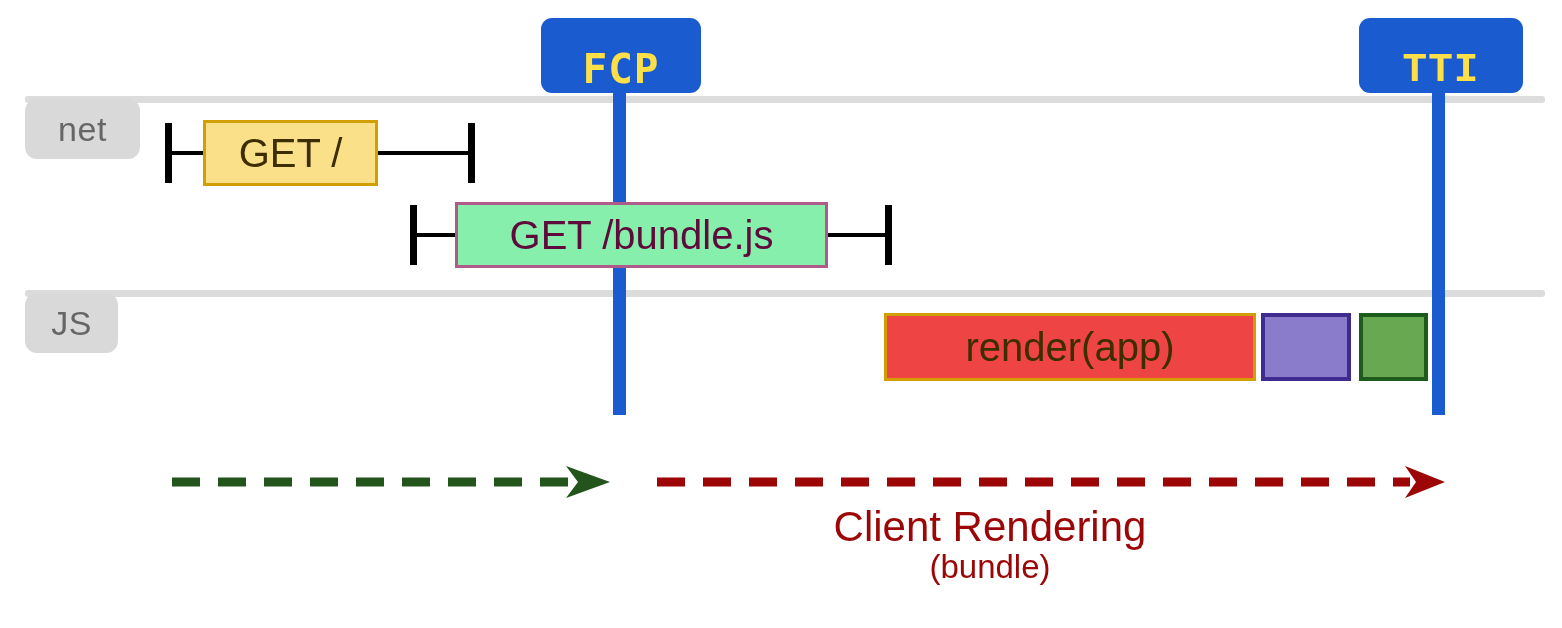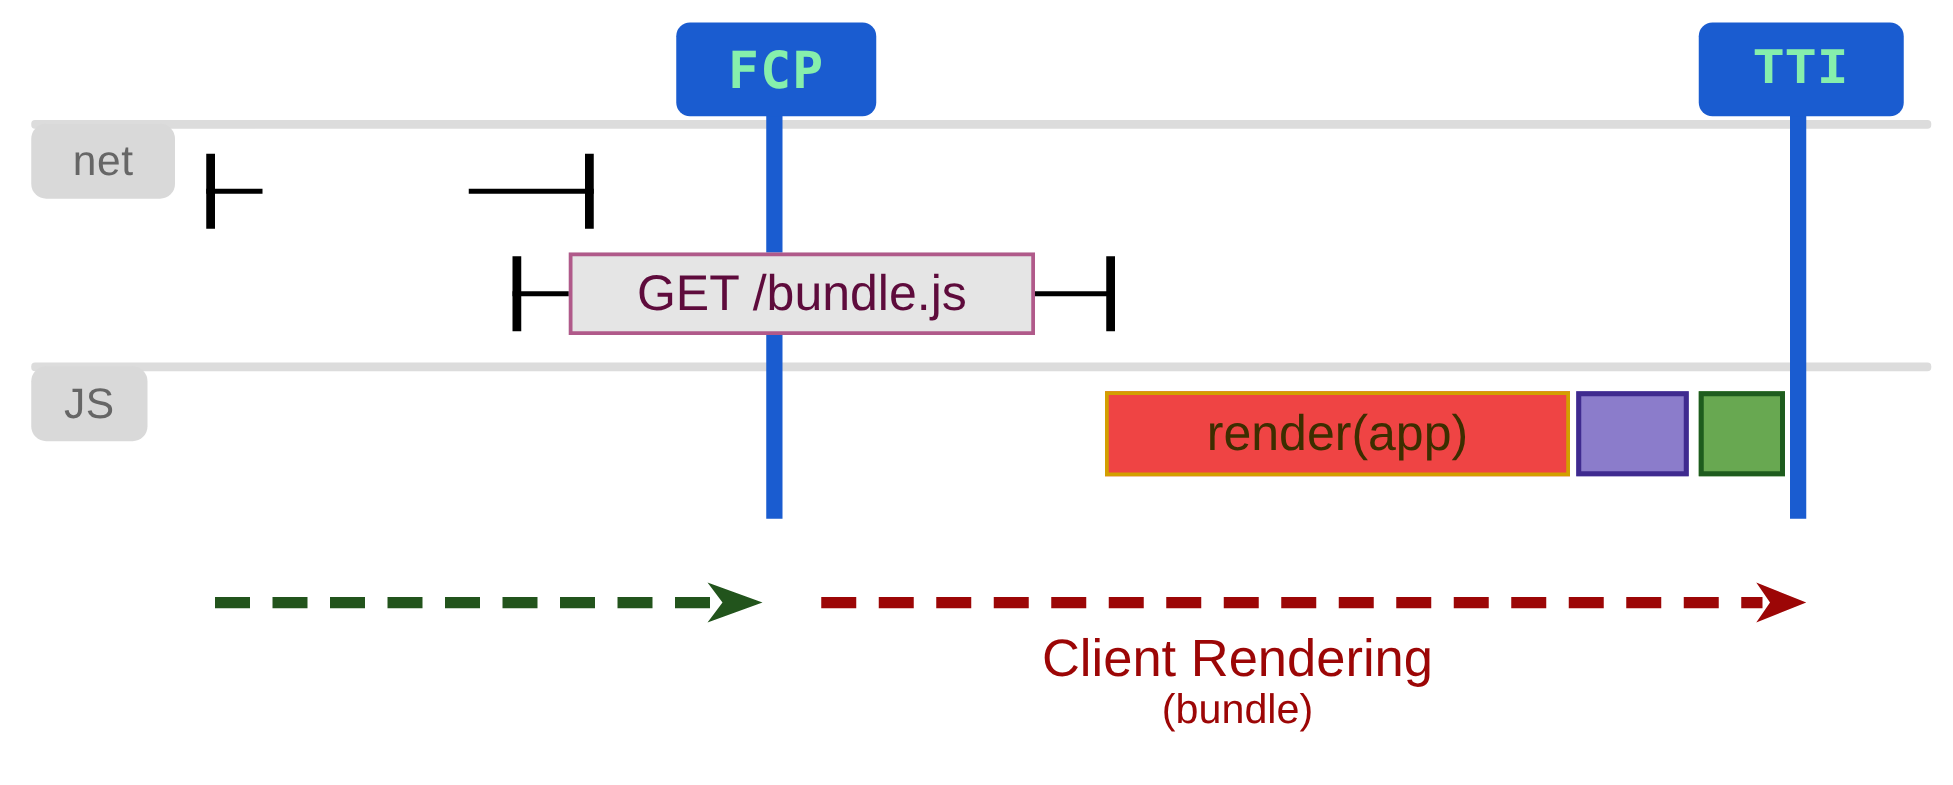--- a/index.html
+++ b/index.html
@@ -72,23 +72,23 @@
   .milestone-line {
     position: absolute;
     background: #1a5cd0;
     width: 13px;
   }
   .milestone-flag {
     position: absolute;
     background: #1a5cd0;
     border-radius: 11px;
     display: flex;
-    align-items: center;
+    align-items: flex-end;
     justify-content: center;
-    color: #86efac;
+    color: #fde047;
     font-family: "DejaVu Sans Mono", monospace;
     font-weight: bold;
     font-size: 41px;
     letter-spacing: 1px;
   }
 
   
   .phase-arrow { position: absolute; }
   .phase-caption {
     position: absolute;
@@ -113,29 +113,33 @@
 
   <div class="track-chip z-chip" style="left:25px; top:99px; width:115px; height:60px;">
     <span>net</span>
   </div>
 
   <div class="netbar-wrap" style="left:165px; top:120px; width:310px; height:66px;">
     <div class="whisker-cap" style="left:0px; height:60px;"></div>
     <div class="whisker-line" style="left:0px; width:45px;"></div>
     <div class="whisker-line" style="left:210px; width:100px;"></div>
     <div class="whisker-cap" style="left:303px; height:60px;"></div>
+    <div class="bar-box z-bar" style="left:38px; top:0px; width:175px; height:66px;
+                background:#fbe08a; border:3px solid #d39f00;">
+      <span class="bar-label" style="color:#3d2e00;">GET /</span>
+    </div>
   </div>
 
   <div class="netbar-wrap" style="left:410px; top:202px; width:482px; height:66px;">
     <div class="whisker-cap" style="left:0px; height:60px;"></div>
     <div class="whisker-line" style="left:0px; width:48px;"></div>
     <div class="whisker-line" style="left:415px; width:65px;"></div>
     <div class="whisker-cap" style="left:475px; height:60px;"></div>
     <div class="bar-box z-bar" style="left:45px; top:0px; width:373px; height:66px;
-                background:#e5e5e5; border:3px solid #b05a8a;">
+                background:#86efac; border:3px solid #b05a8a;">
       <span class="bar-label" style="color:#5e0b3c;">GET /bundle.js</span>
     </div>
   </div>
 
   <div class="track-rule z-rule" style="left:25px; top:290px; width:1520px;"></div>
 
   <div class="track-chip z-chip" style="left:25px; top:293px; width:93px; height:60px;">
     <span>JS</span>
   </div>
 

